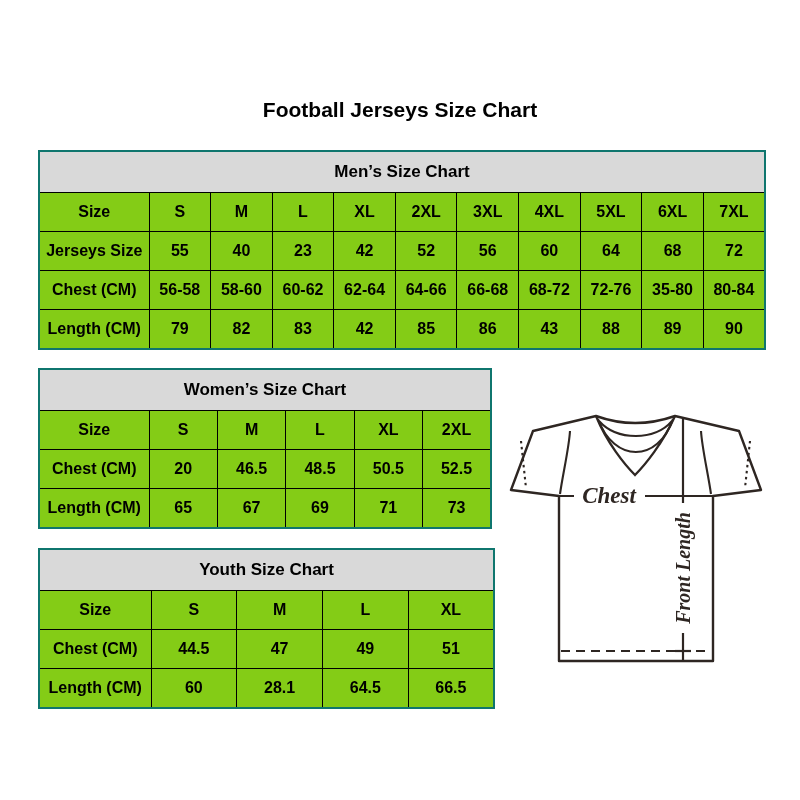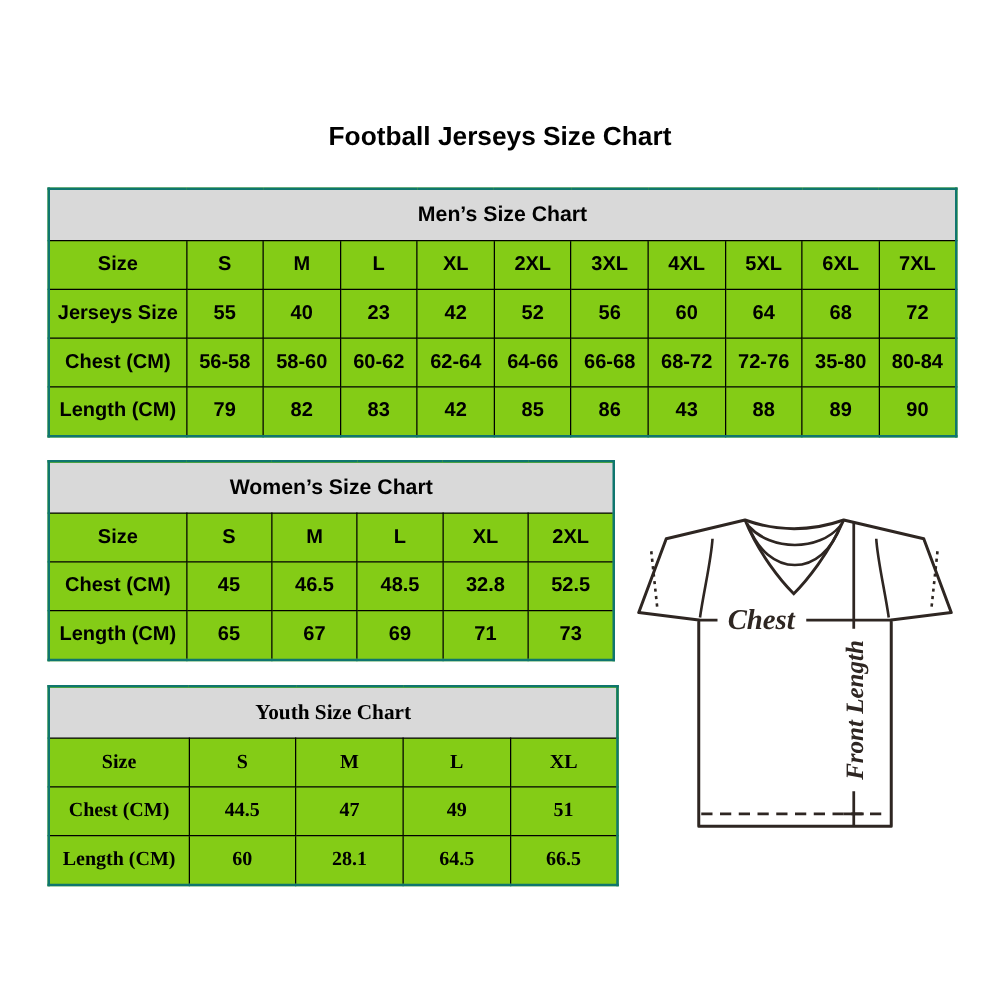--- a/index.html
+++ b/index.html
@@ -20,21 +20,21 @@
     border:1px solid #000; padding:0; text-align:center; vertical-align:middle;
     font-weight:bold; font-size:16px; color:#000;
     overflow:hidden; white-space:nowrap;
   }
   table.size-table th.tbl-hdr {
     background:#d9d9d9; font-size:17px; height:40px;
   }
   table.size-table td { height:38px; }
   #mens-table   { left:38px; top:150px; width:726px; }
   #womens-table { left:38px; top:368px; width:452px; }
-  #youth-table  { left:38px; top:548px; width:455px;font-family:Liberation Serif, serif; }
+  #youth-table  { left:38px; top:548px; width:455px; }
   #jersey-diagram { position:absolute; left:503px; top:413px; }
   .measure-text {
     font-family:"Liberation Serif", serif;
     font-style:italic; font-weight:bold; fill:#2e2622;
   }
 </style>
 </head>
 <body>
 
 <div class="canvas">
@@ -130,24 +130,24 @@
     <tr>
       <td>Size</td>
       <td>S</td>
       <td>M</td>
       <td>L</td>
       <td>XL</td>
       <td>2XL</td>
     </tr>
     <tr>
       <td>Chest (CM)</td>
-      <td>45</td>
+      <td>20</td>
       <td>46.5</td>
       <td>48.5</td>
-      <td>32.8</td>
+      <td>50.5</td>
       <td>52.5</td>
     </tr>
     <tr>
       <td>Length (CM)</td>
       <td>65</td>
       <td>67</td>
       <td>69</td>
       <td>71</td>
       <td>73</td>
     </tr>

